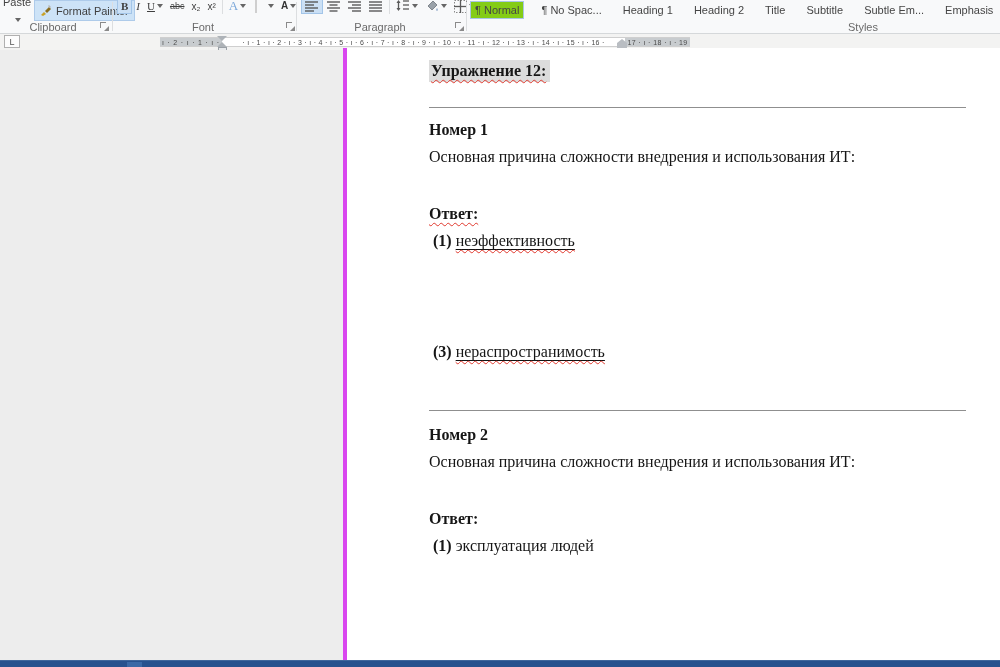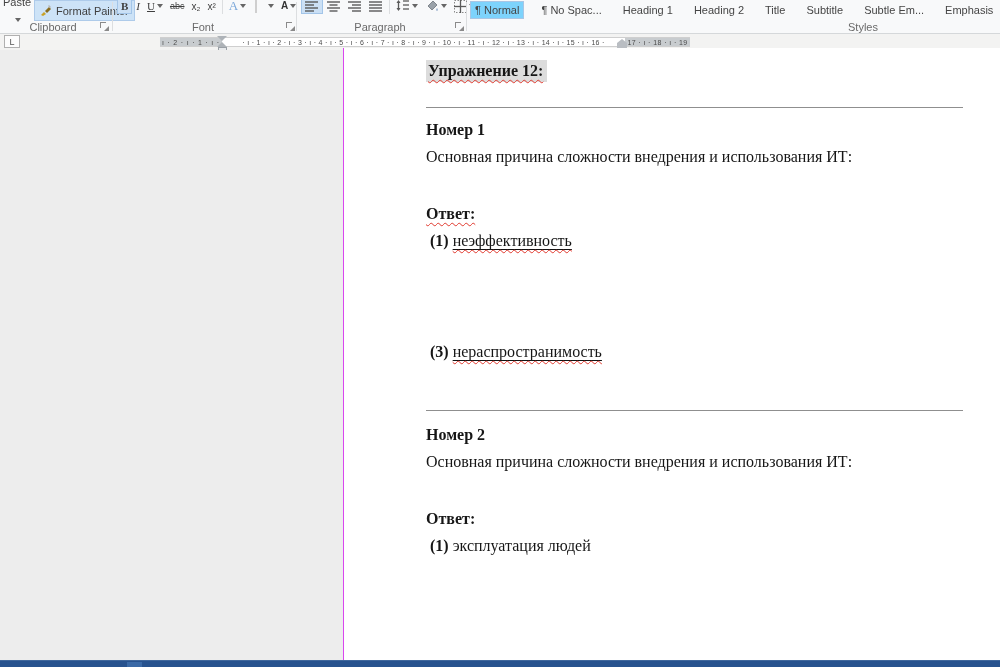--- a/index.html
+++ b/index.html
@@ -41,21 +41,21 @@
   .hl-bar { width:13px; height:4px; background:#ffff00; border:1px solid #cfcfcf; margin-top:1px; }
   .fc-icon { display:inline-block; text-align:center; }
   .fc-a { font-size:10px; font-weight:bold; color:#333; line-height:8px; display:block; }
   .fc-bar { width:12px; height:4px; background:#c00000; margin-top:1px; }
 
   .para-row { position:absolute; left:301px; top:0; display:flex; align-items:flex-start; gap:1px; }
   .mini-sep { width:1px; height:14px; background:#dcdee0; margin:0 2px; }
 
   .styles-row { position:absolute; left:470px; top:0; display:flex; align-items:center; gap:13px; height:19px; }
   .style-chip { font-size:11px; color:#454545; white-space:nowrap; padding:2px 4px; }
-  .chip-sel { background:#7dd3fc; border:1px solid #a9c6e4; }
+  .chip-sel { background:#84cc16; border:1px solid #a9c6e4; }
 
   
   .ruler-row { position:absolute; left:0; top:34px; width:1000px; height:16px; background:#f3f3f2; }
   .tab-sel { position:absolute; left:4px; top:1px; width:16px; height:13px; background:#fdfdfd;
              border:1px solid #b0b0b0; font-size:9px; color:#555; text-align:center; line-height:12px; }
   .ruler-seg { position:absolute; top:3px; height:10px; font-size:7px; color:#4a4a4a;
                line-height:10px; text-align:center; white-space:nowrap; overflow:hidden;
                border-top:1px solid #cfcfcf; border-bottom:1px solid #cfcfcf; }
   .seg-gray { background:#c8cccf; }
   .seg-white { background:#ffffff; }
@@ -63,21 +63,21 @@
              border-left:5px solid transparent; border-right:5px solid transparent; border-top:5px solid #aeb3b8; }
   .ind-bot { position:absolute; left:217px; top:8px; width:0; height:0;
              border-left:5px solid transparent; border-right:5px solid transparent; border-bottom:5px solid #aeb3b8; }
   .ind-box { position:absolute; left:218px; top:13px; width:9px; height:6px; background:#e8eaec; border:1px solid #9aa0a6; }
   .rind { position:absolute; left:617px; top:5px; width:10px; height:9px; background:#b9bdc2;
           clip-path:polygon(50% 0,100% 45%,100% 100%,0 100%,0 45%); }
 
   
   .doc-area { position:absolute; left:0; top:50px; width:1000px; height:610px; background:#ededed; }
   .page { position:absolute; left:343px; top:-2px; width:657px; height:612px; background:#ffffff;
-          border-left:1px solid #d946ef; }
+          border-left:4px solid #d946ef; }
   .p { position:absolute; left:82px; width:539px; font-family:"Liberation Serif", serif;
        font-size:16px; color:#161616; white-space:nowrap; }
   .b { font-weight:bold; }
   .hl-title { background:#dcdcdc; padding:2px 4px 3px 2px; }
   .sp { text-decoration:underline; text-decoration-style:wavy; text-decoration-color:#e0392e;
         text-decoration-thickness:1px; text-underline-offset:3px; text-decoration-skip-ink:none; }
   .sp-o { text-decoration-color:#c05a2a; }
   .u { text-decoration:underline; text-decoration-color:#111; text-decoration-thickness:1px;
        text-underline-offset:3px; }
   .hr { position:absolute; left:82px; width:537px; height:1px; background:#8f8f8f; }

